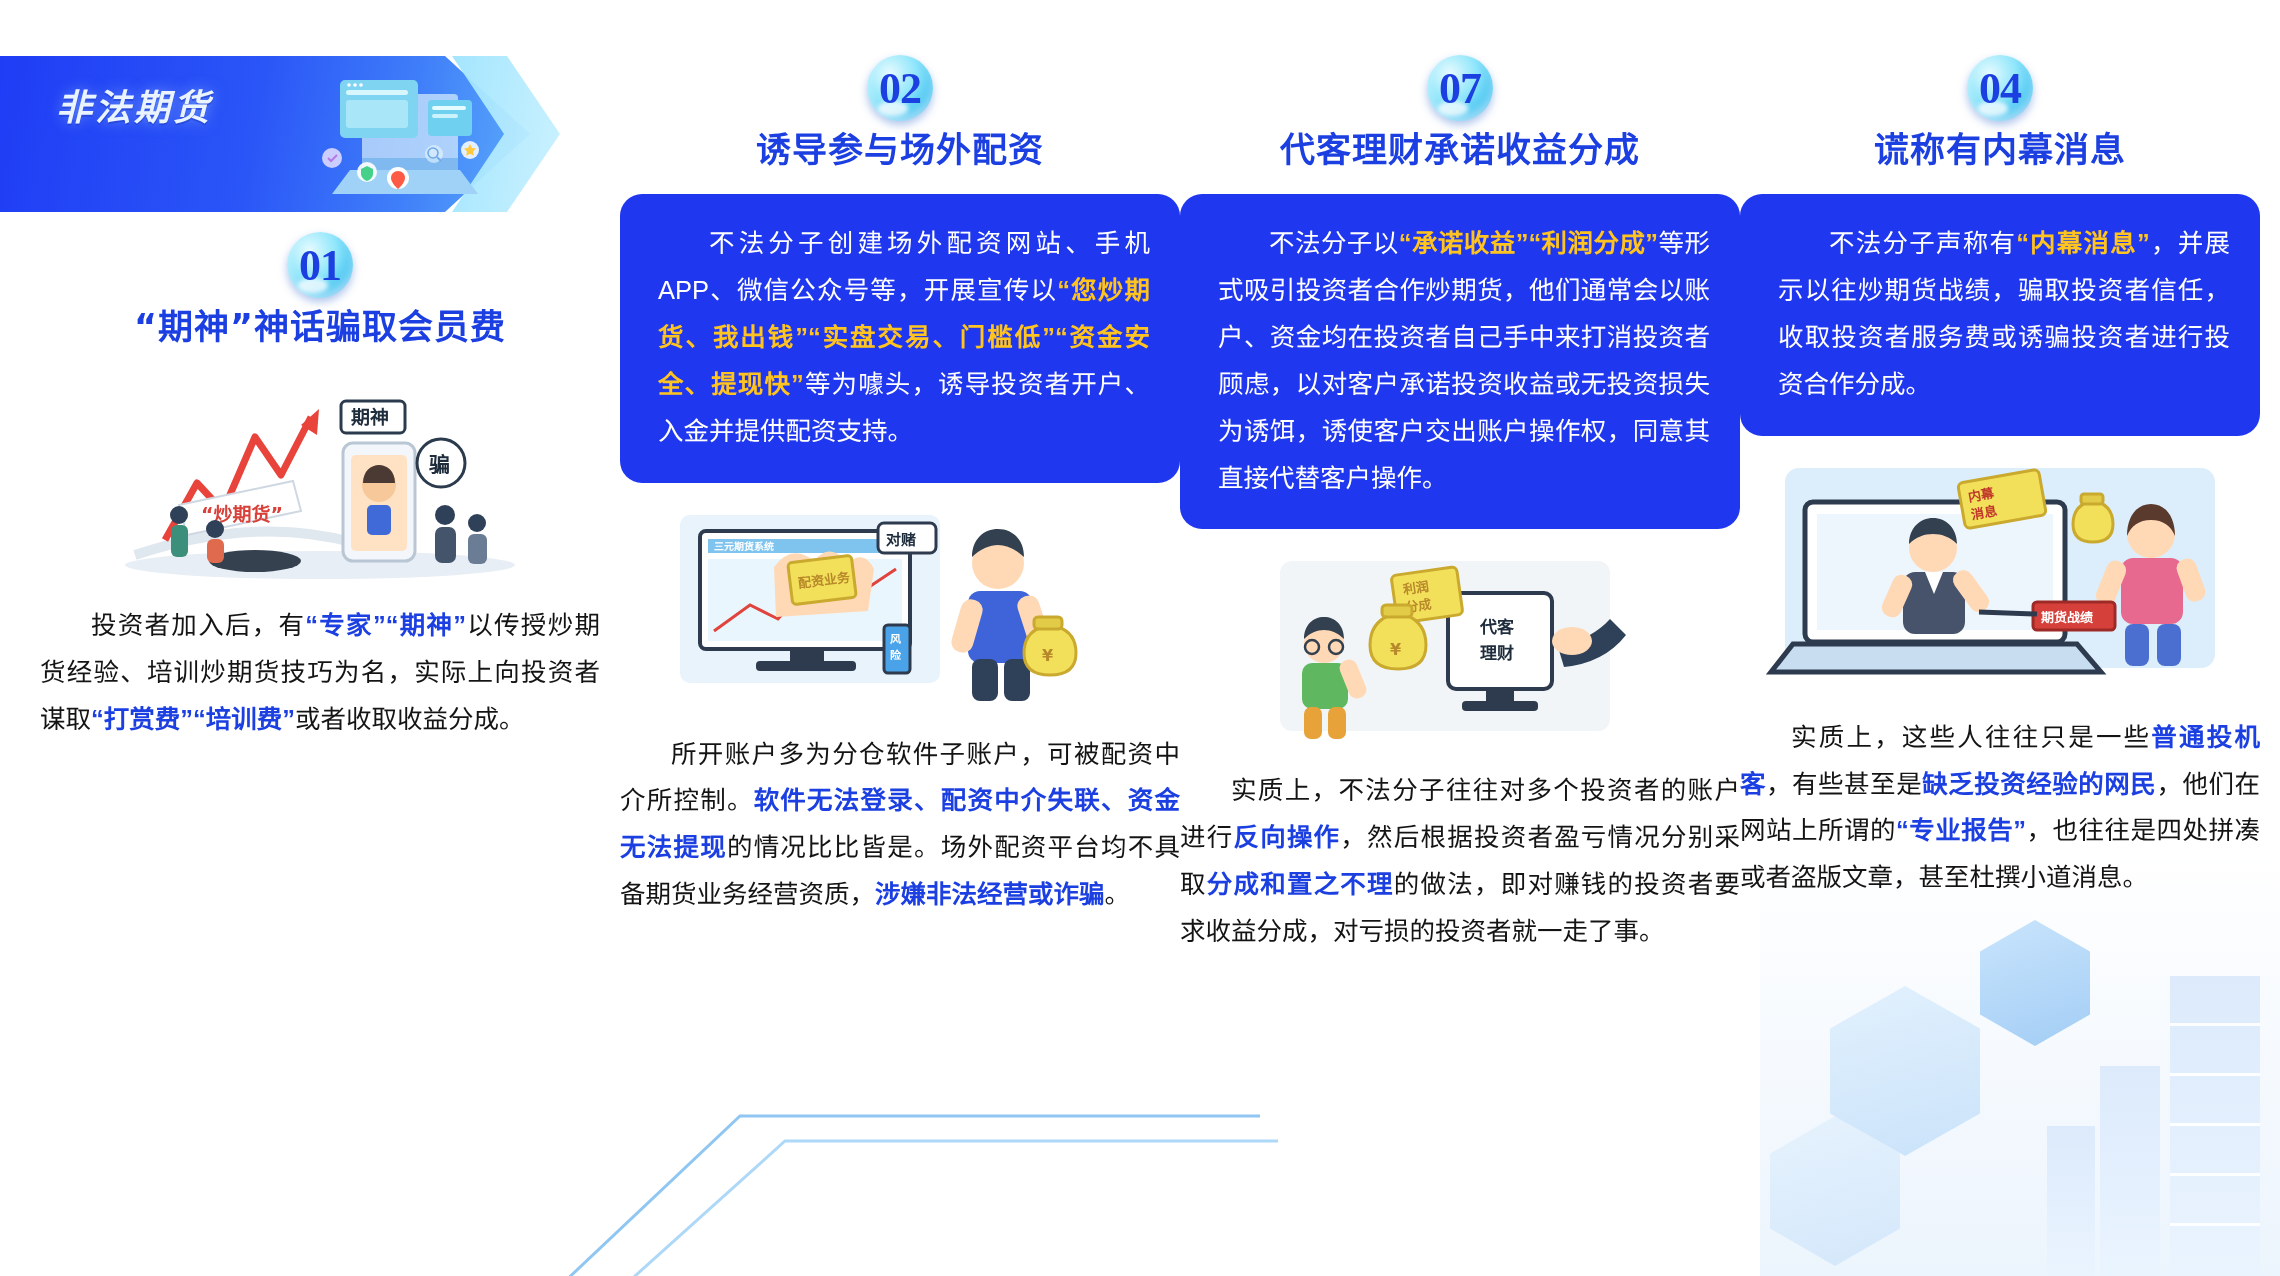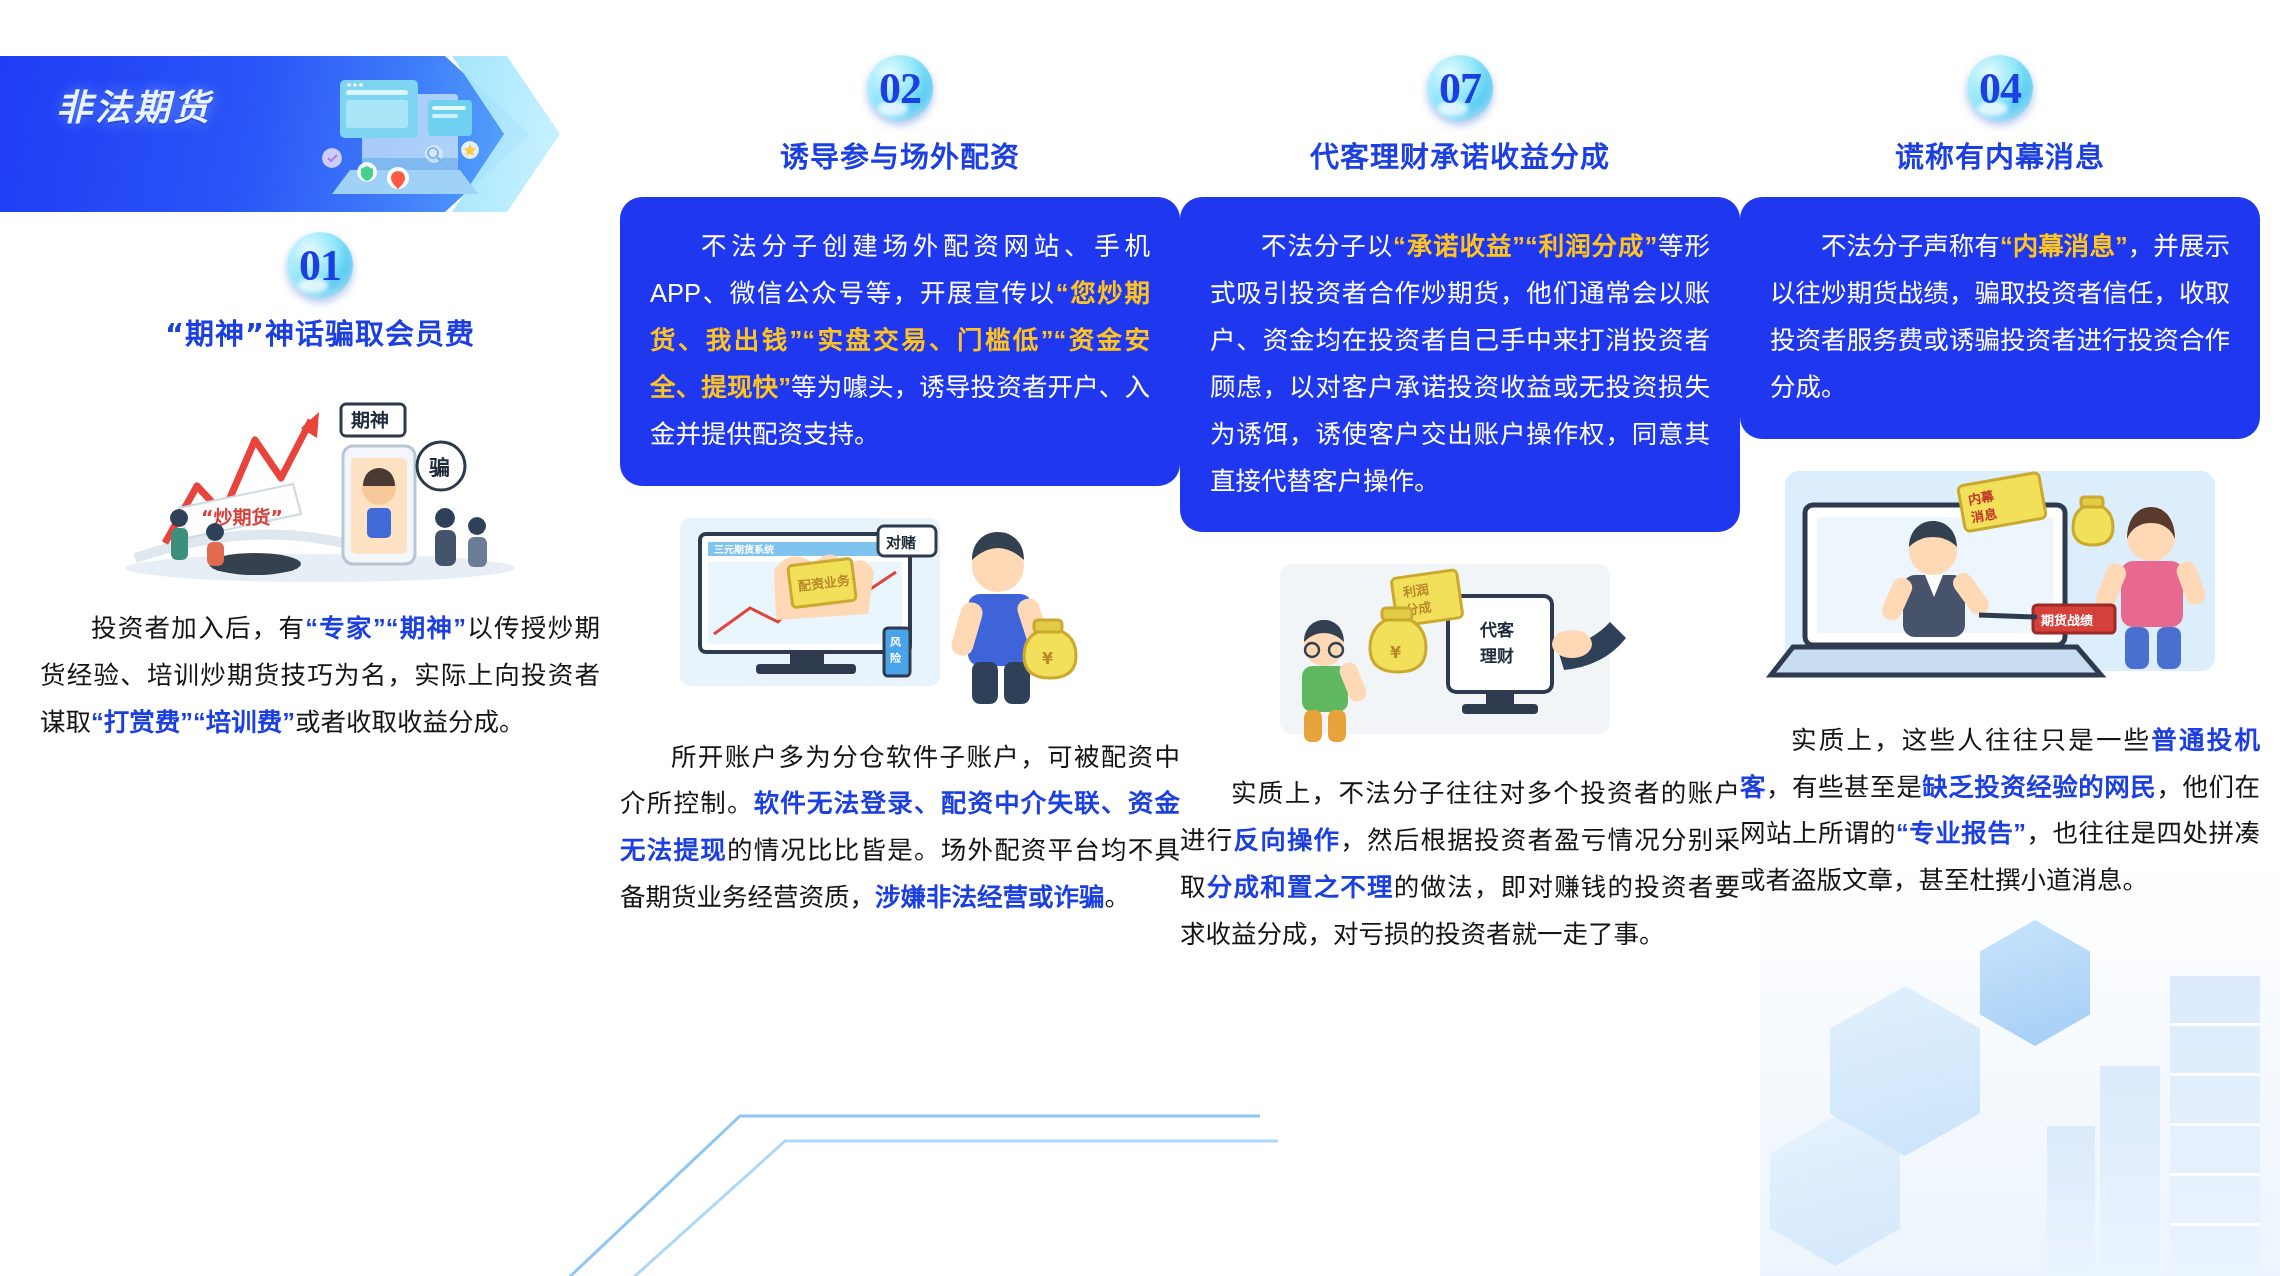--- a/index.html
+++ b/index.html
@@ -76,27 +76,27 @@
     content:"";position:absolute;left:16%;bottom:8%;width:46%;height:22%;
     border-radius:50%;background:rgba(255,255,255,.75);filter:blur(2px);
   }
   .badge span{
     font-family:Liberation Serif, serif;
     font-weight:bold;font-size:44px;color:#1b3fe0;position:relative;z-index:2;
     letter-spacing:-1px;
     text-align:right;
   }
   .col-title{
-    text-align:center;margin-top:12px;
+    text-align:center;
     font-family:"DejaVu Sans","Liberation Sans",sans-serif;
-    font-weight:bold;font-size:29px;color:#1b3fe0;letter-spacing:1px;
+    font-weight:bold;font-size:35px;color:#1b3fe0;letter-spacing:1px;
   }
   .bluebox{
     margin-top:22px;border-radius:22px;background:#1f37ee;color:#ffffff;
-    padding:26px 30px 28px 30px;
+    padding:26px 30px 28px 38px;
     font-size:25.5px;line-height:1.84;text-align:justify;text-justify:inter-ideograph;
   }
   .bluebox p{margin:0;text-indent:2em;}
   .hl-y{color:#ffc41f;font-weight:bold;}
   .hl-b{color:#1b3fe0;font-weight:bold;}
 
   .figure{margin:26px auto 0 auto;position:relative;}
   .foot{
     margin-top:22px;font-size:25.5px;line-height:1.84;color:#141414;
     text-align:justify;text-justify:inter-ideograph;

